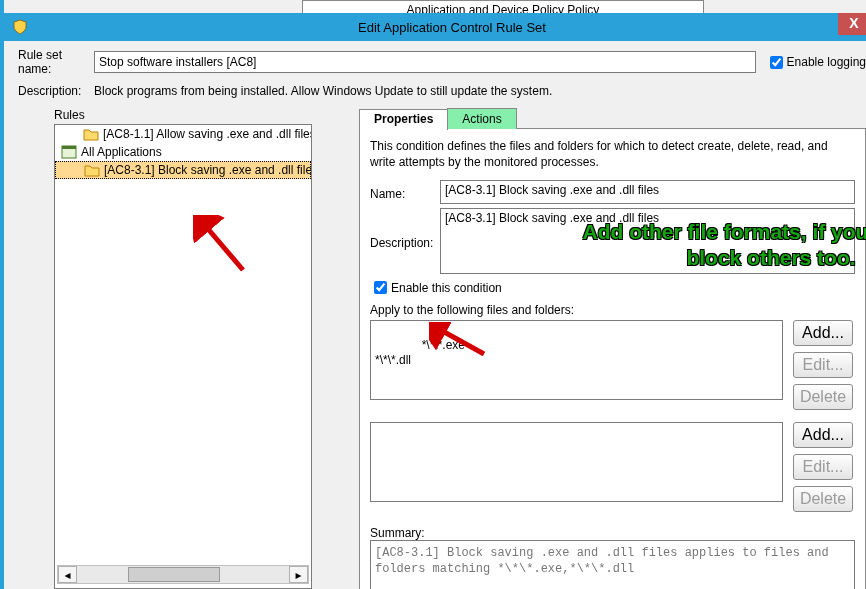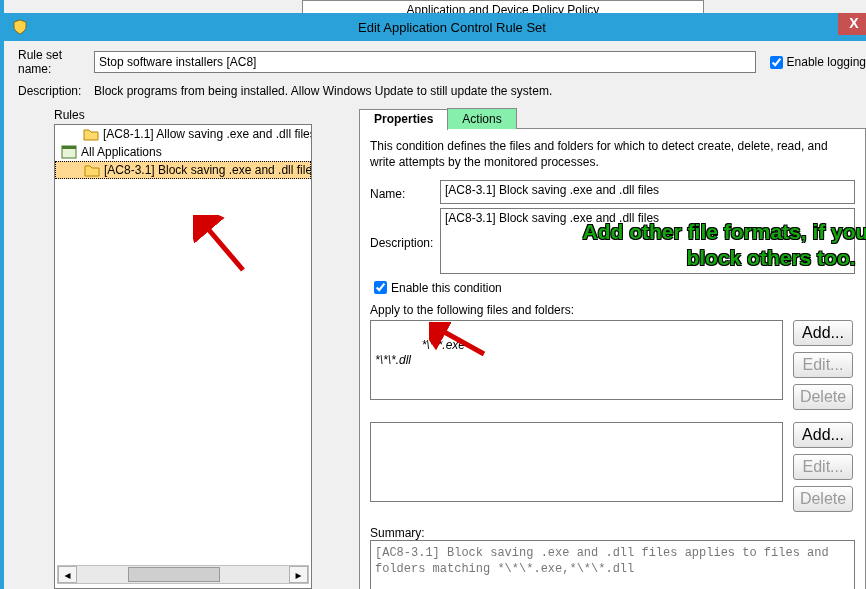--- a/index.html
+++ b/index.html
@@ -143,21 +143,21 @@
             </div>
         </div>
         <label class="chk" style="margin:4px 0 6px 0;">
           <input type="checkbox" checked="" style="">
           <span>Enable this condition</span>
         </label>
 
         <div class="sect">
           <div>Apply to the following files and folders:</div>
           <div class="listwrap">
-            <div class="listbox" style="position:relative;font-style:italic;">
+            <div class="listbox" style="position:relative;">
               <span>*\*\*.exe
 *\*\*.dll</span>
               <svg class="arrow" style="left:58px;top:1px;width:60px;height:40px;">
                 <defs>
                     <marker id="ah2" markerWidth="8" markerHeight="8" refX="2" refY="4" orient="auto">
                       <path d="M0 0 L8 4 L0 8 Z" fill="#d40000"></path>
                     </marker>
                   </defs>
                 <line x1="55" y1="32" x2="8" y2="6" stroke="#d40000" stroke-width="5" marker-end="url(#ah2)"></line>
               </svg>

